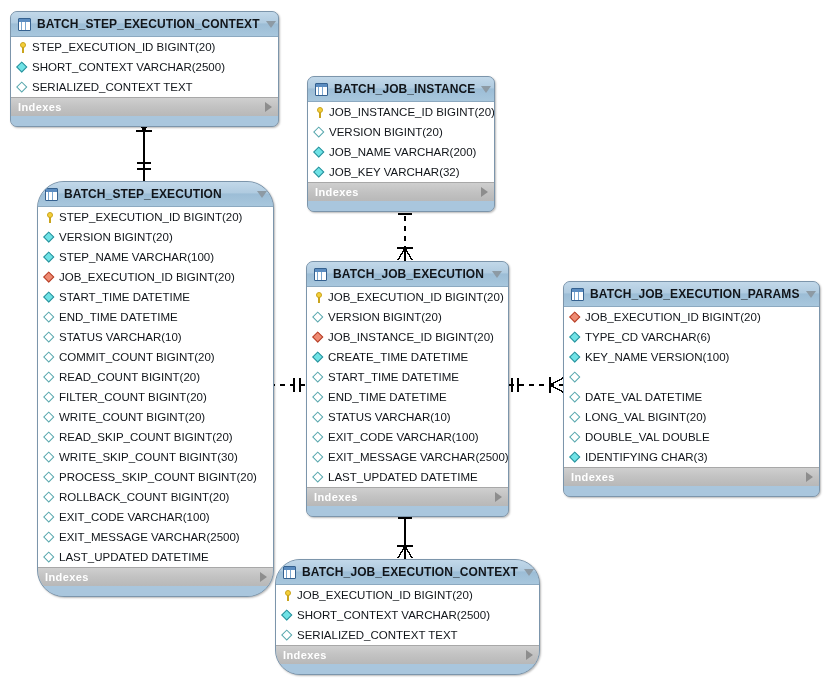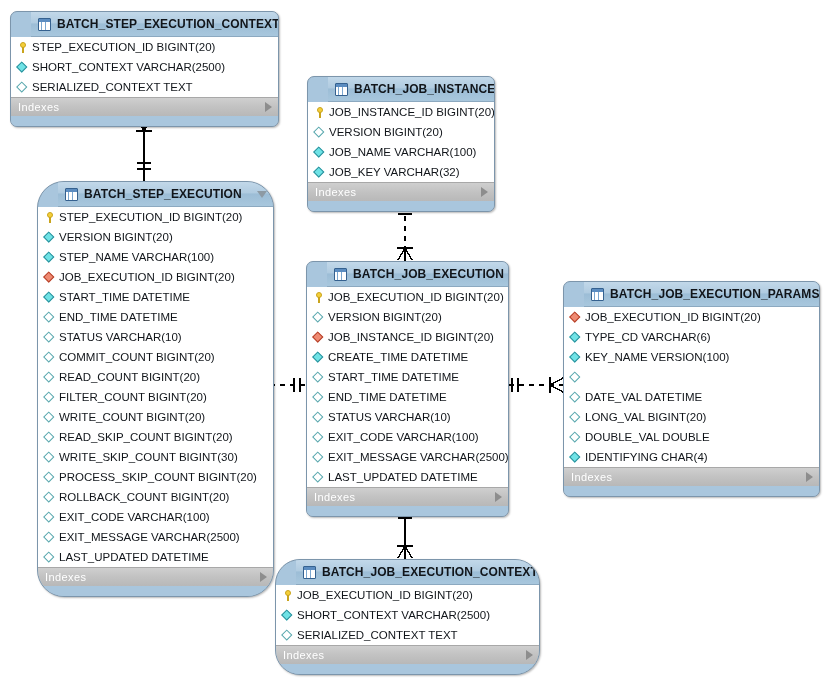--- a/index.html
+++ b/index.html
@@ -34,21 +34,20 @@
   }
 
   .entity-header {
     height: 25px;
     display: flex;
     align-items: center;
     padding: 0 6px 0 7px;
     background: linear-gradient(to bottom, #c2d8e9 0%, #b0cbe0 45%, #9cbdd6 50%, #a8c7dd 100%);
     border-bottom: 1px solid #8ca9c0;
     box-sizing: border-box;
-    margin-left: 20px;
   }
   .tbl-icon {
     width: 13px;
     height: 13px;
     flex: 0 0 13px;
     margin-right: 6px;
     border: 1px solid #35618f;
     border-radius: 1px;
     background:
       linear-gradient(to right,
@@ -149,20 +148,21 @@
   .glyph.dia.fk::before { background: #f08a72; border-color: #b3402a; }
 
   .entity-indexes {
     height: 19px;
     display: flex;
     align-items: center;
     padding: 0 6px 0 7px;
     background: linear-gradient(to bottom, #cfcfcf 0%, #c2c2c2 50%, #b8b8b8 100%);
     border-top: 1px solid #a8a8a8;
     box-sizing: border-box;
+    font-weight: bold;
   }
   .idx-label {
     font-size: 11px;
     color: #ffffff;
     flex: 1 1 auto;
     letter-spacing: 0.4px;
   }
   .caret-right {
     width: 0; height: 0;
     border-top: 5px solid transparent;
@@ -280,21 +280,21 @@
         <div class="col-row">
           <span class="glyph pk"></span>
           <span class="col-label">JOB_INSTANCE_ID BIGINT(20)</span>
         </div>
         <div class="col-row">
           <span class="glyph dia nullable"></span>
           <span class="col-label">VERSION BIGINT(20)</span>
         </div>
         <div class="col-row">
           <span class="glyph dia notnull"></span>
-          <span class="col-label">JOB_NAME VARCHAR(100)</span>
+          <span class="col-label">JOB_NAME VARCHAR(200)</span>
         </div>
         <div class="col-row">
           <span class="glyph dia notnull"></span>
           <span class="col-label">JOB_KEY VARCHAR(32)</span>
         </div>
       </div>
       <div class="entity-indexes">
         <span class="idx-label">Indexes</span>
         <span class="caret-right"></span>
       </div>
@@ -469,21 +469,21 @@
         <div class="col-row">
           <span class="glyph dia nullable"></span>
           <span class="col-label">LONG_VAL BIGINT(20)</span>
         </div>
         <div class="col-row">
           <span class="glyph dia nullable"></span>
           <span class="col-label">DOUBLE_VAL DOUBLE</span>
         </div>
         <div class="col-row">
           <span class="glyph dia notnull"></span>
-          <span class="col-label">IDENTIFYING CHAR(4)</span>
+          <span class="col-label">IDENTIFYING CHAR(3)</span>
         </div>
       </div>
       <div class="entity-indexes">
         <span class="idx-label">Indexes</span>
         <span class="caret-right"></span>
       </div>
       <div class="entity-foot"></div>
     </div>
     <div class="entity" style="left: 275px; top: 559px; width: 265px; border-radius: 25px;">
       <div class="entity-header">

